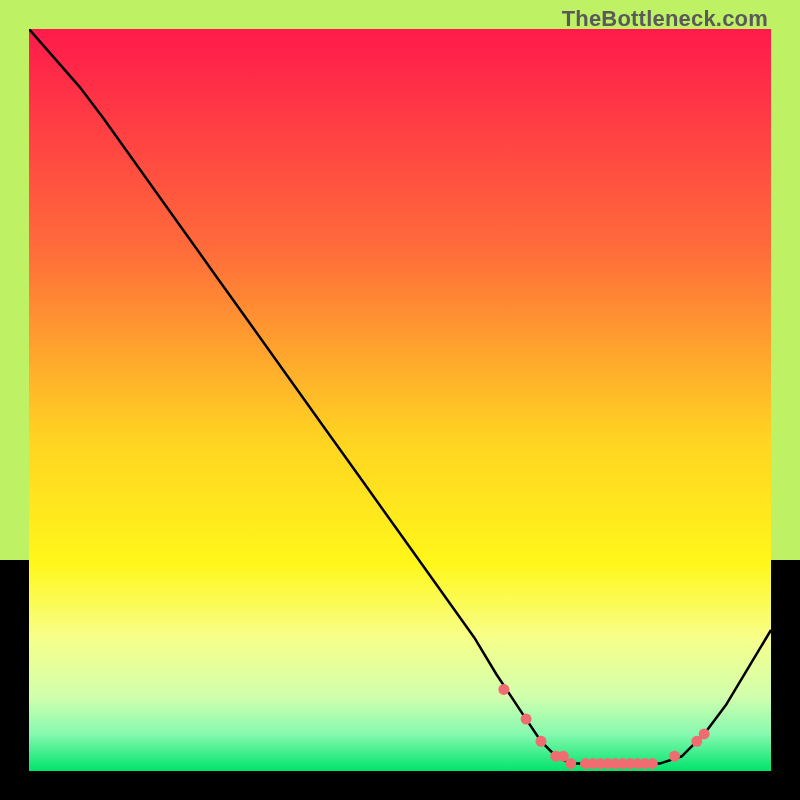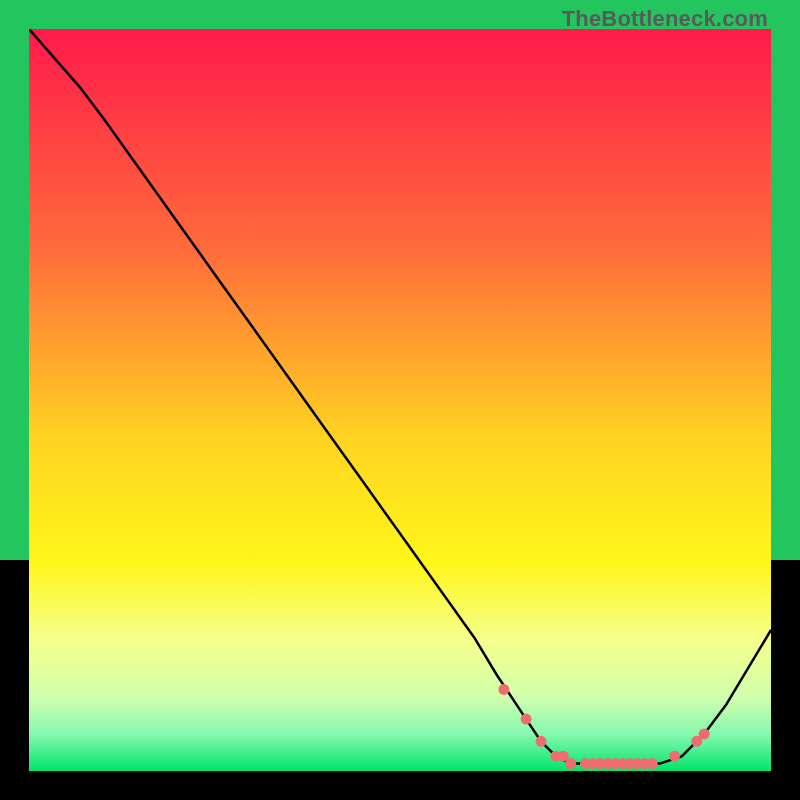--- a/index.html
+++ b/index.html
@@ -7,21 +7,21 @@
     padding: 0;
     width: 800px;
     height: 800px;
     background: #000;
     overflow: hidden;
   }
   .frame {
     position: relative;
     width: 800px;
     height: 560px;
-    background: #22c55e;
+    background: #bef264;
   }
   .plot {
     position: absolute;
     left: 29px;
     top: 29px;
     width: 742px;
     height: 742px;
     overflow: hidden;
   }
   .watermark {

